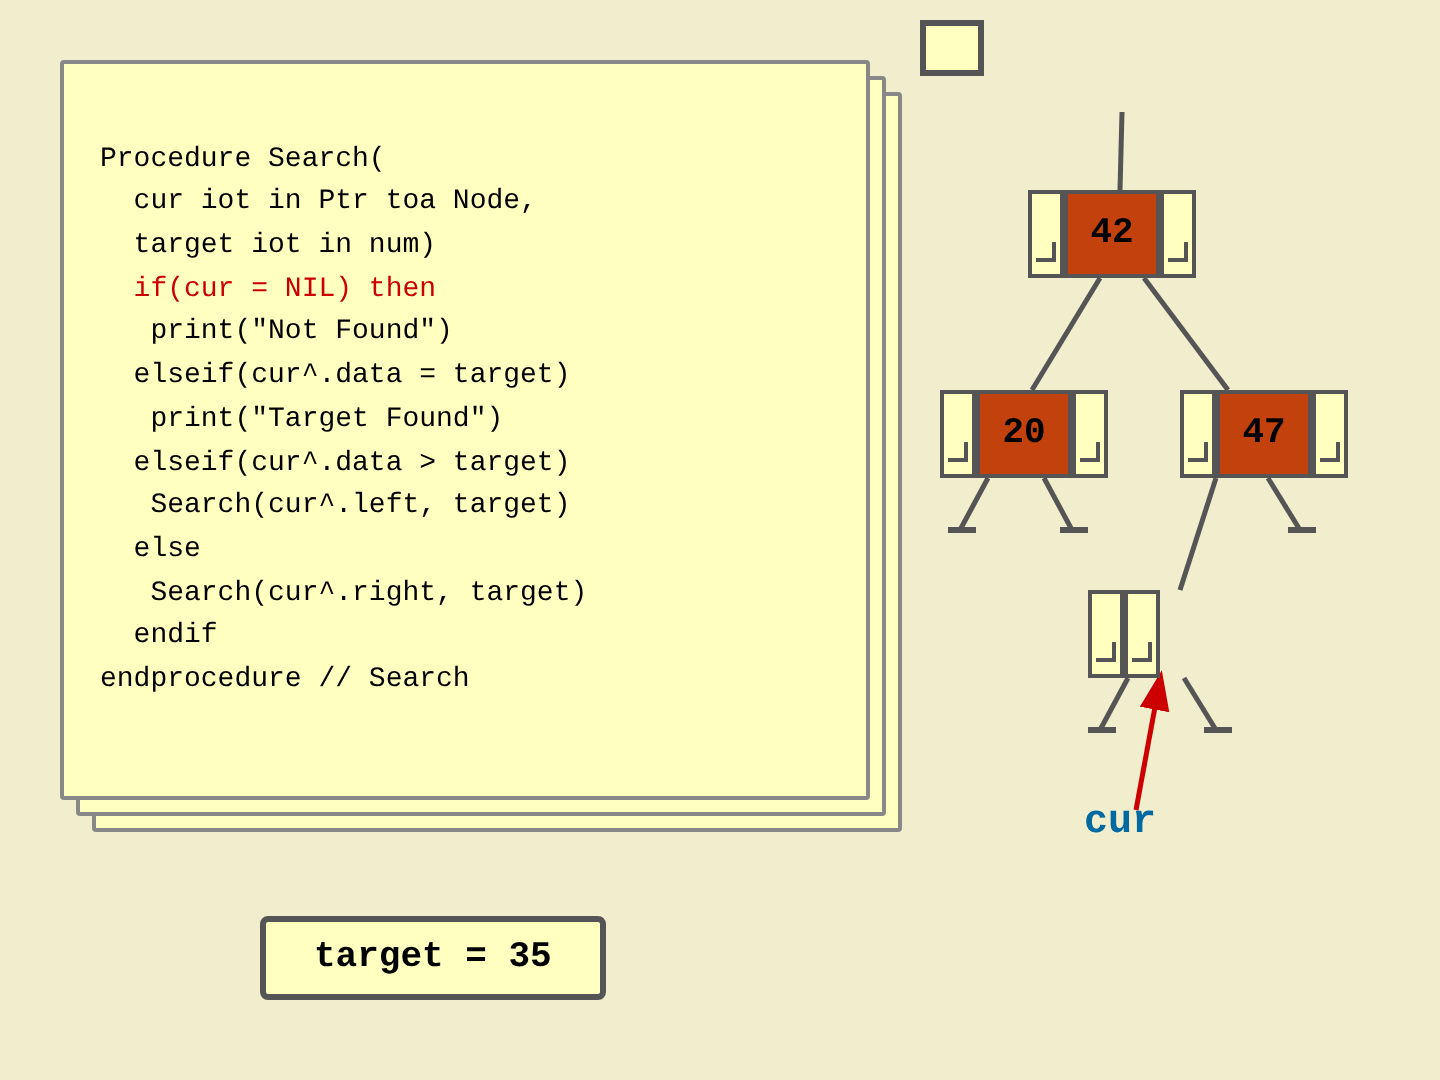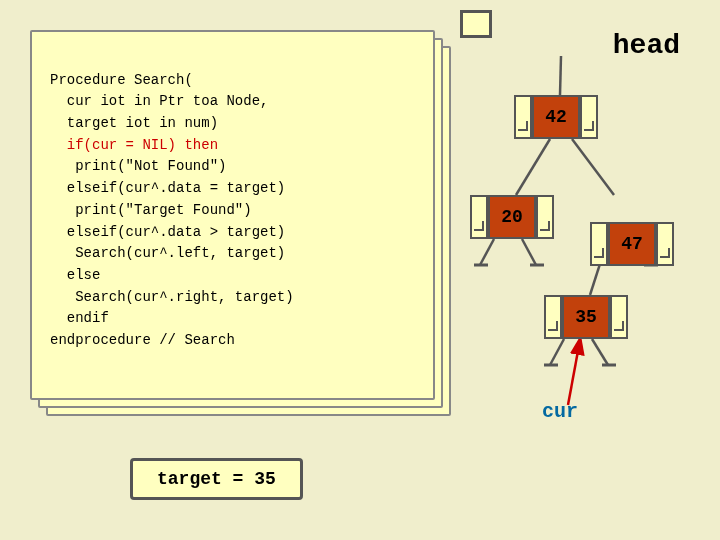--- a/index.html
+++ b/index.html
@@ -155,21 +155,20 @@
     </div>
   </div>
 </div>
 
 <div class="target-box">
   <span>target = 35</span>
 </div>
 
 <div class="tree-area">
 
-  <div class="head-label">head</div>
 
   <svg class="tree-svg">
 
     <line x1="101" y1="46" x2="100" y2="85" stroke="#555" stroke-width="2.5"></line>
 
     <line x1="90" y1="129" x2="56" y2="185" stroke="#555" stroke-width="2.5"></line>
 
     <line x1="112" y1="129" x2="154" y2="185" stroke="#555" stroke-width="2.5"></line>
 
     <line x1="148" y1="229" x2="130" y2="285" stroke="#555" stroke-width="2.5"></line>
@@ -204,27 +203,26 @@
     <div class="val-cell">42</div>
     <div class="ptr-cell"></div>
   </div>
 
   <div class="node-with-ptrs" style="position:absolute; top:185px; left:10px;">
     <div class="ptr-cell"></div>
     <div class="val-cell">20</div>
     <div class="ptr-cell"></div>
   </div>
 
-  <div class="node-with-ptrs" style="position:absolute; top:185px; left:130px;margin-top:27px;">
+  <div class="node-with-ptrs" style="position:absolute; top:185px; left:130px;">
     <div class="ptr-cell"></div>
     <div class="val-cell">47</div>
     <div class="ptr-cell"></div>
   </div>
 
   <div class="node-with-ptrs" style="position:absolute; top:285px; left:84px;">
     <div class="ptr-cell"></div>
-    <div class="val-cell">35</div>
     <div class="ptr-cell"></div>
   </div>
 
   <div style="position:absolute; top:390px; left:82px; font-size:20px; font-weight:bold; font-family:'Courier New',Courier,monospace; color:#0369a1;">cur</div>
 
 </div>
 
 </body></html>

